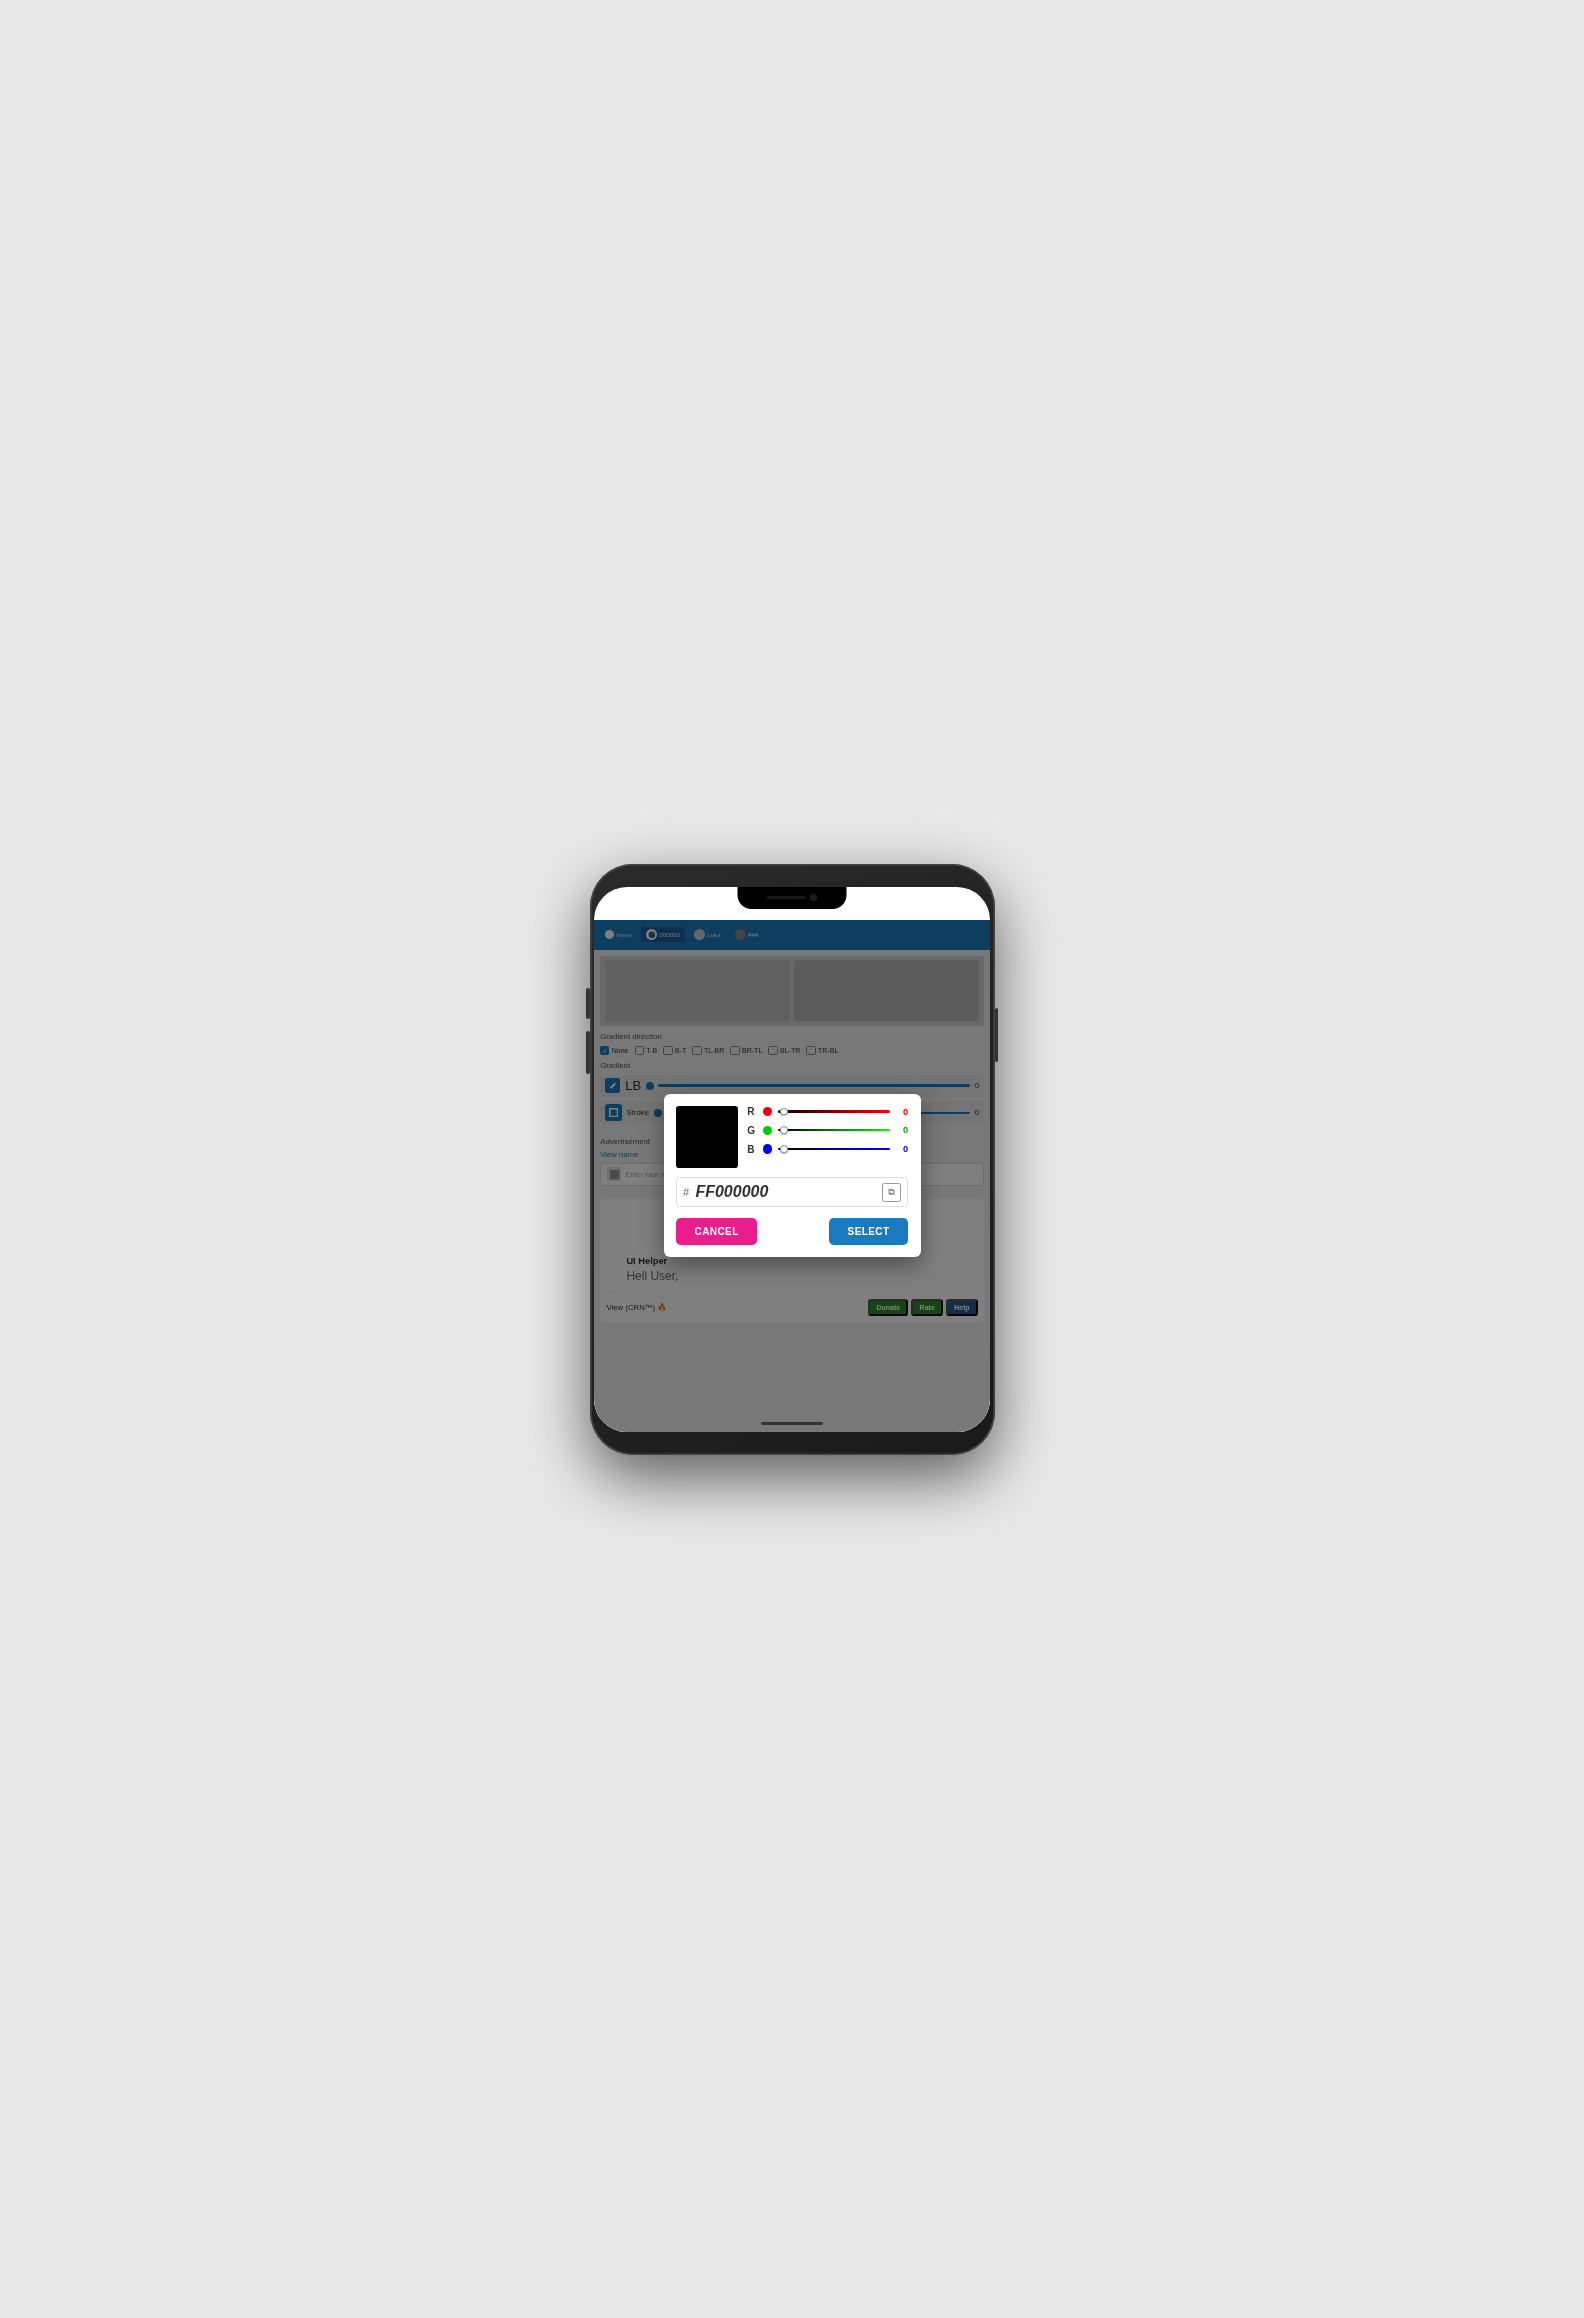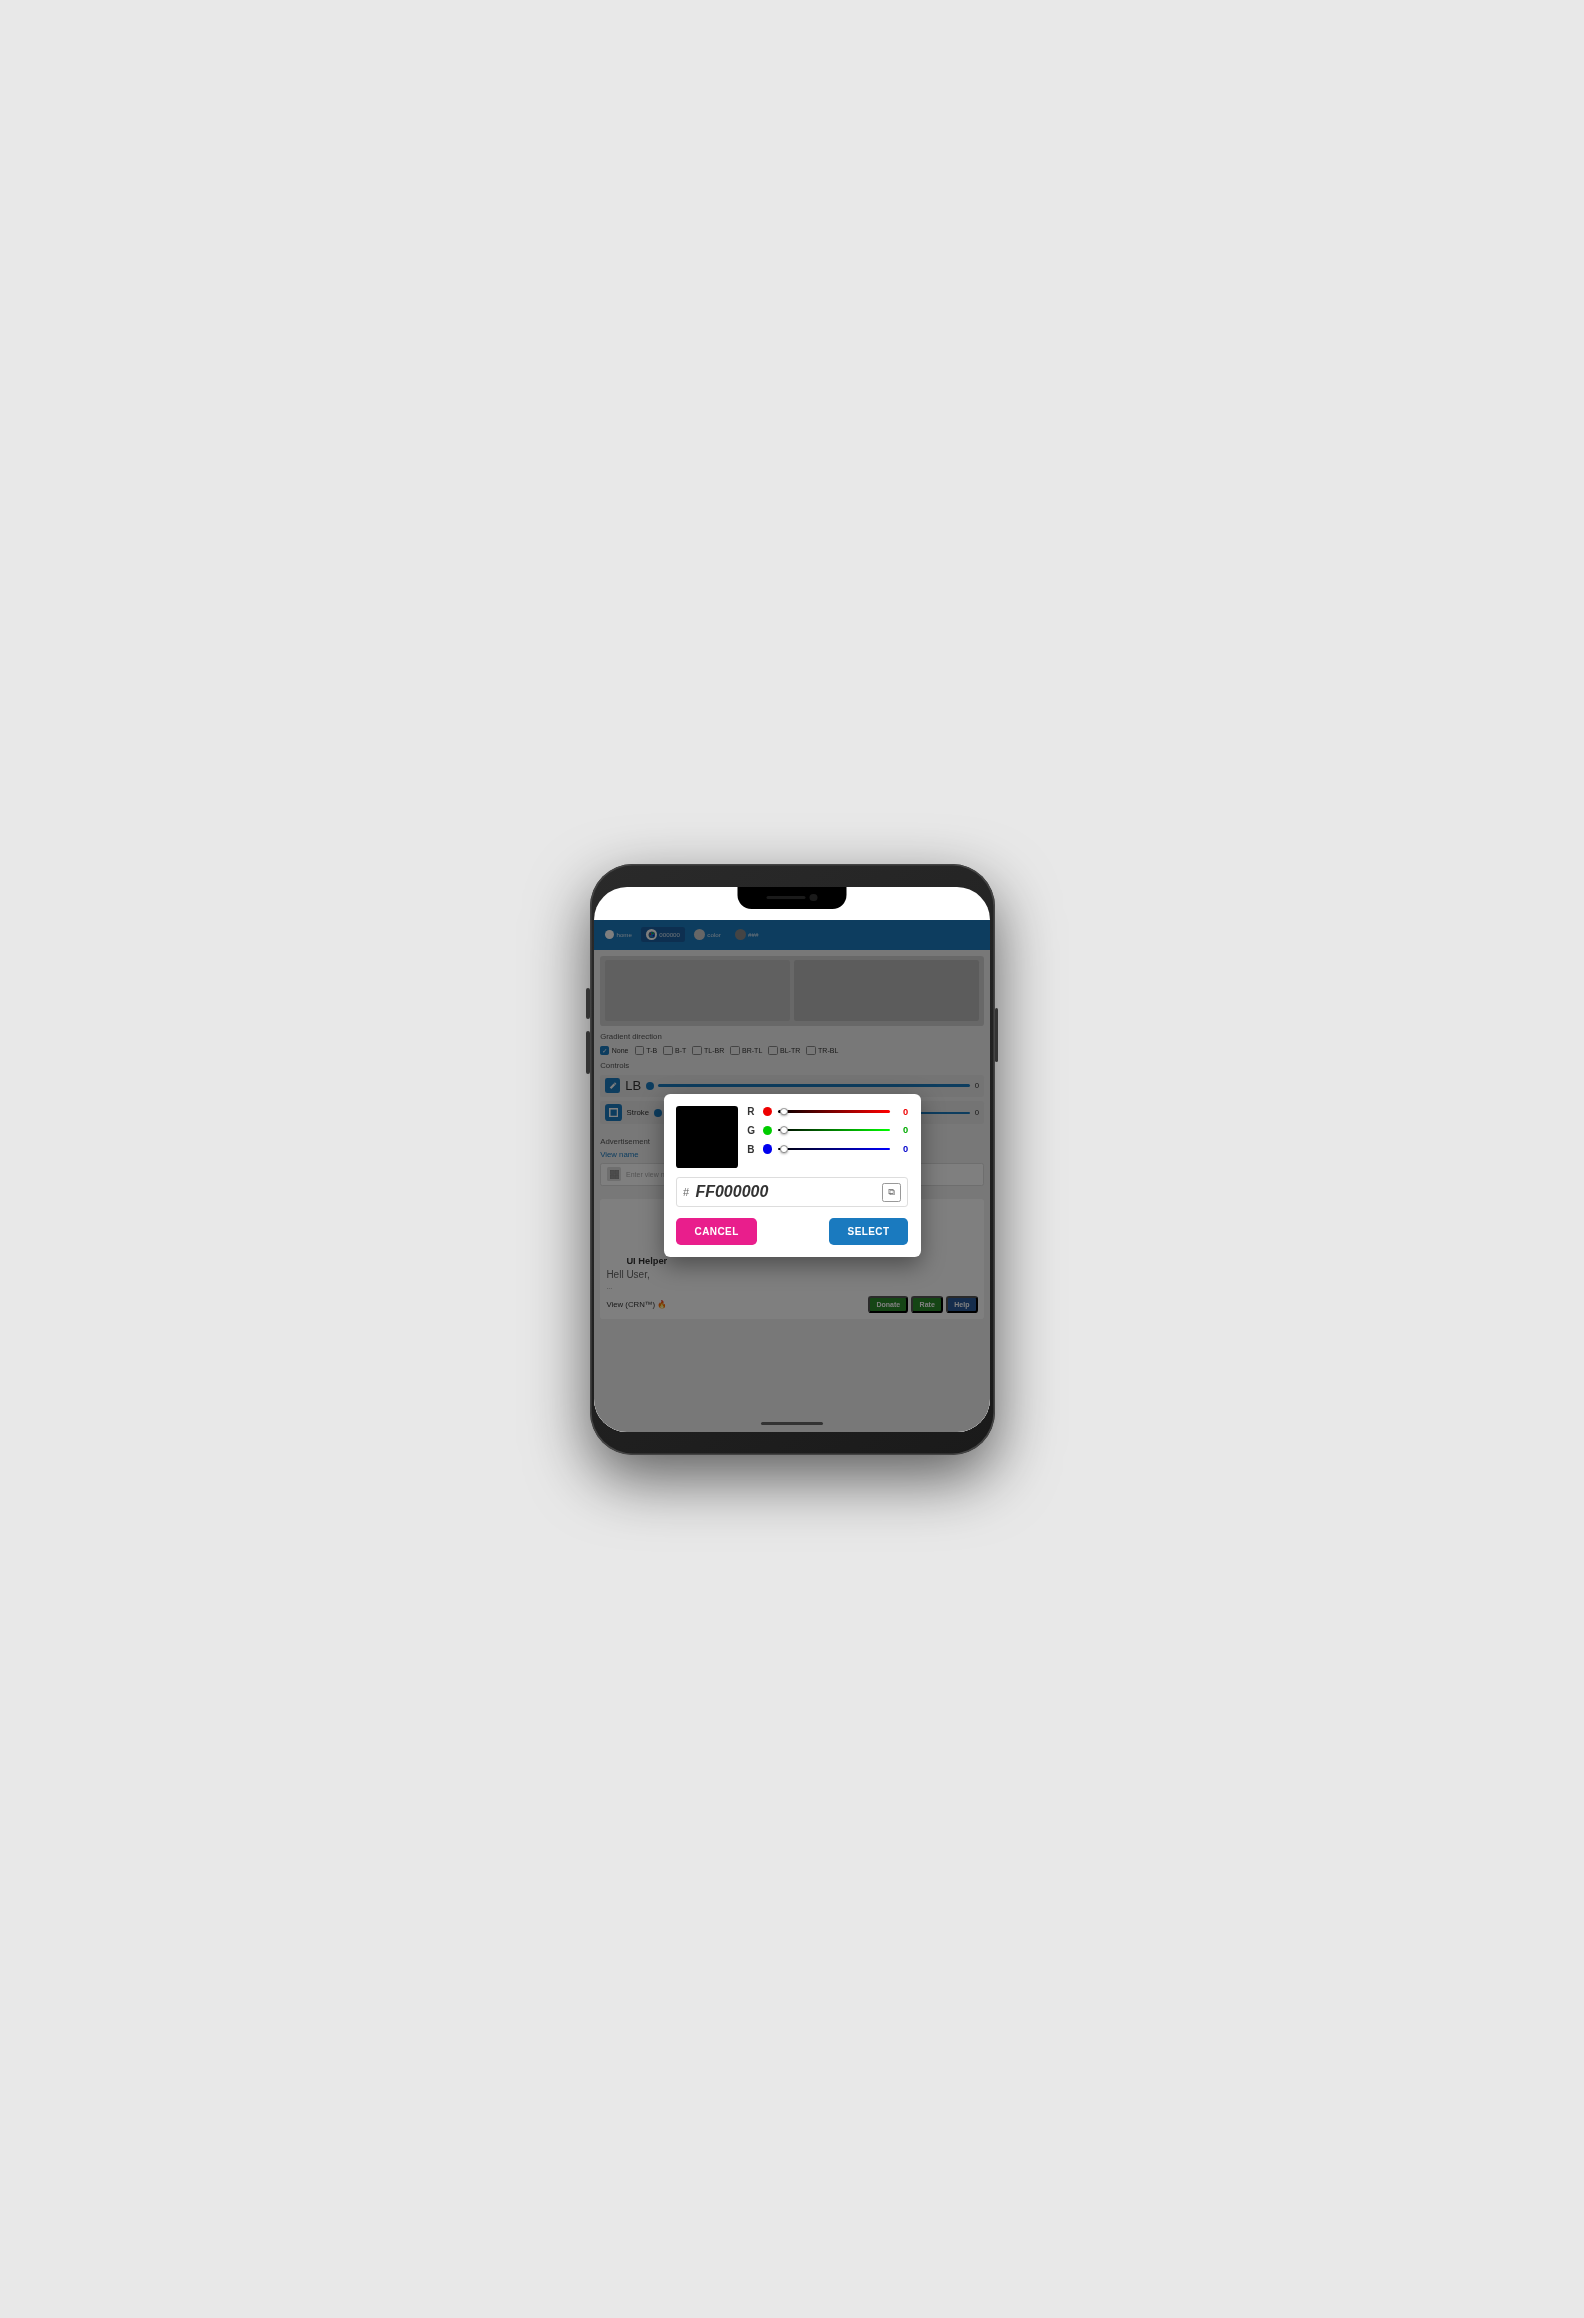--- a/index.html
+++ b/index.html
@@ -338,23 +338,24 @@
       justify-content: center;
     }
     .ui-helper-title {
       font-size: 9.3px;
       font-weight: 700;
       color: #333;
       margin-bottom: 3.1px;
       margin-left: 20px;
     }
     .ui-helper-user {
-      font-size: 10px;
+      font-size: 12px;
       color: #666;
       margin-bottom: 3.1px;
+      margin-left: 20px;
     }
     .ui-helper-text {
       font-size: 7px;
       color: #888;
       margin-bottom: 6.2px;
     }
     .ui-helper-footer {
       display: flex;
       align-items: center;
       justify-content: space-between;
@@ -629,21 +630,21 @@
               <span>BL-TR</span>
             </div>
             <div class="cb-item">
               <div class="cb-box"></div>
               <span>TR-BL</span>
             </div>
           </div>
         </div>
 
         <div class="controls-section">
-          <div class="section-title">Controls</div>
+          <div class="section-title">Gradient</div>
           <div class="control-row">
             <div class="control-edit-btn">
               <svg width="7.8" height="7.8" viewBox="0 0 10 10">
                 <path d="M1 7 L6 2 L8 4 L3 9 Z" fill="white"></path>
                 <path d="M7 1 L9 3" stroke="white" stroke-width="1.5"></path>
               </svg>
             </div>
             <span class="control-label">LB</span>
             <div class="control-dot"></div>
             <div class="slider-track"></div>

